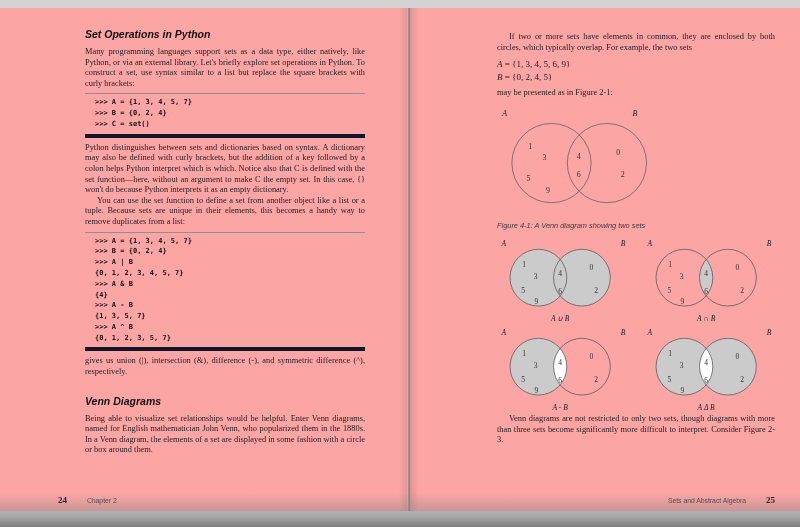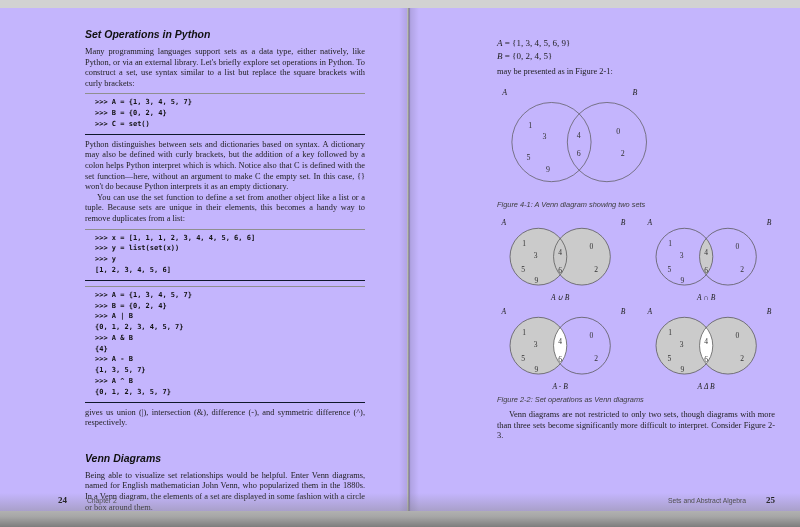--- a/index.html
+++ b/index.html
@@ -1,33 +1,33 @@
 <!DOCTYPE html>
 <html lang="en"><head>
 <meta charset="utf-8">
 <style>
   html,body{margin:0;padding:0;}
   body{width:800px;height:527px;overflow:hidden;background:#c9c9c9;
        font-family:"Liberation Serif",serif;-webkit-font-smoothing:antialiased;}
   .stage{position:relative;width:800px;height:527px;background:#d2d2d2;}
-  .page{position:absolute;top:8px;bottom:16px;background:#c4b5fd;overflow:hidden;}
+  .page{position:absolute;top:8px;bottom:16px;background:#fca5a5;overflow:hidden;}
   .page-left{left:0;width:407px;padding:20px 42px 0 85px;box-sizing:border-box;}
   .page-right{left:409px;width:391px;padding:24px 25px 0 88px;box-sizing:border-box;}
   .gutter{position:absolute;top:8px;bottom:16px;left:399px;width:20px;
           background:linear-gradient(to right,rgba(0,0,0,0) 0%,rgba(0,0,0,0.10) 42%,rgba(0,0,0,0.38) 50%,rgba(0,0,0,0.10) 58%,rgba(0,0,0,0) 100%);}
   .bottom-fade{position:absolute;left:0;right:0;bottom:0;height:34px;pointer-events:none;
           background:linear-gradient(to bottom,rgba(150,150,150,0) 0%,rgba(130,130,130,0.55) 70%,rgba(110,110,110,0.85) 100%);}
   h1,h2{font-family:"Liberation Sans",sans-serif;font-style:italic;font-weight:bold;
         font-size:10.5px;color:#111;margin:0 0 7px 0;}
-  h2{margin-top:23px;}
+  h2{margin-top:17px;}
   p{font-size:8.4px;line-height:10.6px;color:#1d1d1d;margin:0;text-align:justify;hyphens:auto;}
   p.indent{text-indent:12px;}
   pre.code{font-family:"DejaVu Sans Mono","Liberation Mono",monospace;font-size:7px;
            font-weight:bold;line-height:10.8px;color:#111;margin:4px 0 5px 0;
-           padding:3px 0 4px 10px;border-top:1px solid #8f8f8f;border-bottom:1px solid #0f172a;white-space:pre;}
+           padding:3px 0 4px 10px;border-top:1px solid #8f8f8f;border-bottom:4px solid #0f172a;white-space:pre;}
   .eqs{margin:5px 0 4px 0;text-align:left;font-size:9px;line-height:13px;color:#1d1d1d;}
   .eqs .var{font-style:italic;}
   figure{margin:0;padding:0;}
   .fig1-wrap{margin:6px 0 2px -4px;}
   .caption{font-family:"Liberation Sans",sans-serif;font-style:italic;font-size:7.4px;
            line-height:9.2px;color:#3c3c3c;margin:2px 0 6px 0;text-align:left;}
   .cap-narrow{width:160px;}
   .venn-grid{display:grid;grid-template-columns:140px 140px;column-gap:6px;row-gap:0;margin:4px 0 0 -4px;}
   svg text{font-family:"Liberation Serif",serif;fill:#333;}
   .num{font-size:9px;text-anchor:middle;}
@@ -51,44 +51,41 @@
 <div class="stage">
 
   <div class="page page-left">
     <h1>Set Operations in Python</h1>
     <p>Many programming languages support sets as a data type, either natively, like Python, or via an external library. Let's briefly explore set operations in Python. To construct a set, use syntax similar to a list but replace the square brackets with curly brackets:</p>
     <pre class="code">&gt;&gt;&gt; A = {1, 3, 4, 5, 7}
 &gt;&gt;&gt; B = {0, 2, 4}
 &gt;&gt;&gt; C = set()</pre>
     <p>Python distinguishes between sets and dictionaries based on syntax. A dictionary may also be defined with curly brackets, but the addition of a key followed by a colon helps Python interpret which is which. Notice also that C is defined with the set function—here, without an argument to make C the empty set. In this case, {} won't do because Python interprets it as an empty dictionary.</p>
     <p class="indent">You can use the set function to define a set from another object like a list or a tuple. Because sets are unique in their elements, this becomes a handy way to remove duplicates from a list:</p>
-    <pre class="code">&gt;&gt;&gt; x = [1, 1, 1, 2, 3, 4, 4, 5, 6, 6]
-&gt;&gt;&gt; y = list(set(x))
-&gt;&gt;&gt; y
-[1, 2, 3, 4, 5, 6]</pre>
     <pre class="code">&gt;&gt;&gt; A = {1, 3, 4, 5, 7}
 &gt;&gt;&gt; B = {0, 2, 4}
 &gt;&gt;&gt; A | B
 {0, 1, 2, 3, 4, 5, 7}
 &gt;&gt;&gt; A &amp; B
 {4}
 &gt;&gt;&gt; A - B
 {1, 3, 5, 7}
 &gt;&gt;&gt; A ^ B
 {0, 1, 2, 3, 5, 7}</pre>
     <p>gives us union (|), intersection (&amp;), difference (-), and symmetric difference (^), respectively.</p>
     <h2>Venn Diagrams</h2>
     <p>Being able to visualize set relationships would be helpful. Enter Venn diagrams, named for English mathematician John Venn, who popularized them in the 1880s. In a Venn diagram, the elements of a set are displayed in some fashion with a circle or box around them.</p>
     <div class="footer footer-left">
       <span class="pn">24</span>
       <span class="rh">Chapter 2</span>
     </div>
   </div>
 
   <div class="page page-right">
+    <p class="indent">If two or more sets have elements in common, they are enclosed by both circles, which typically overlap. For example, the two sets</p>
     <div class="eqs">
       <div><span class="var">A</span> <span>= {1, 3, 4, 5, 6, 9}</span></div>
       <div><span class="var">B</span> <span>= {0, 2, 4, 5}</span></div>
     </div>
     <p>may be presented as in Figure 2-1:</p>
 
     <figure>
       <div class="fig1-wrap">
         <svg width="168" height="110" viewBox="0 0 190 125">
           <text class="setlab" x="10" y="13">A</text>
@@ -193,21 +190,20 @@
           <text class="num-s" x="32" y="60">5</text>
           <text class="num-s" x="46" y="72">9</text>
           <text class="num-s" x="71" y="42">4</text>
           <text class="num-s" x="71" y="61">6</text>
           <text class="num-s" x="104" y="36">0</text>
           <text class="num-s" x="109" y="60">2</text>
           <text class="oplab" x="71" y="90">A Δ B</text>
         </svg>
 
       </div>
-      <figcaption class="caption">Figure 2-2: Set operations as Venn diagrams</figcaption>
     </figure>
 
     <p class="indent">Venn diagrams are not restricted to only two sets, though diagrams with more than three sets become significantly more difficult to interpret. Consider Figure 2-3.</p>
 
     <div class="footer footer-right">
       <span class="rh">Sets and Abstract Algebra</span>
       <span class="pn">25</span>
     </div>
   </div>
 

